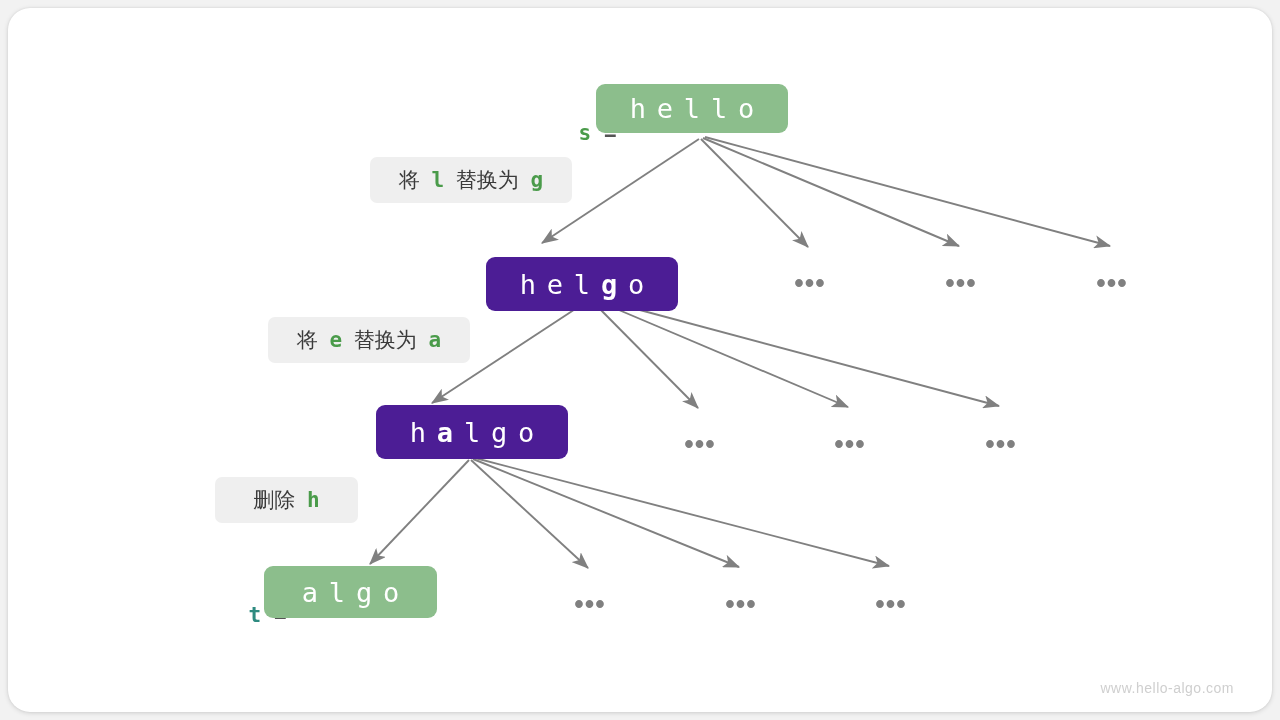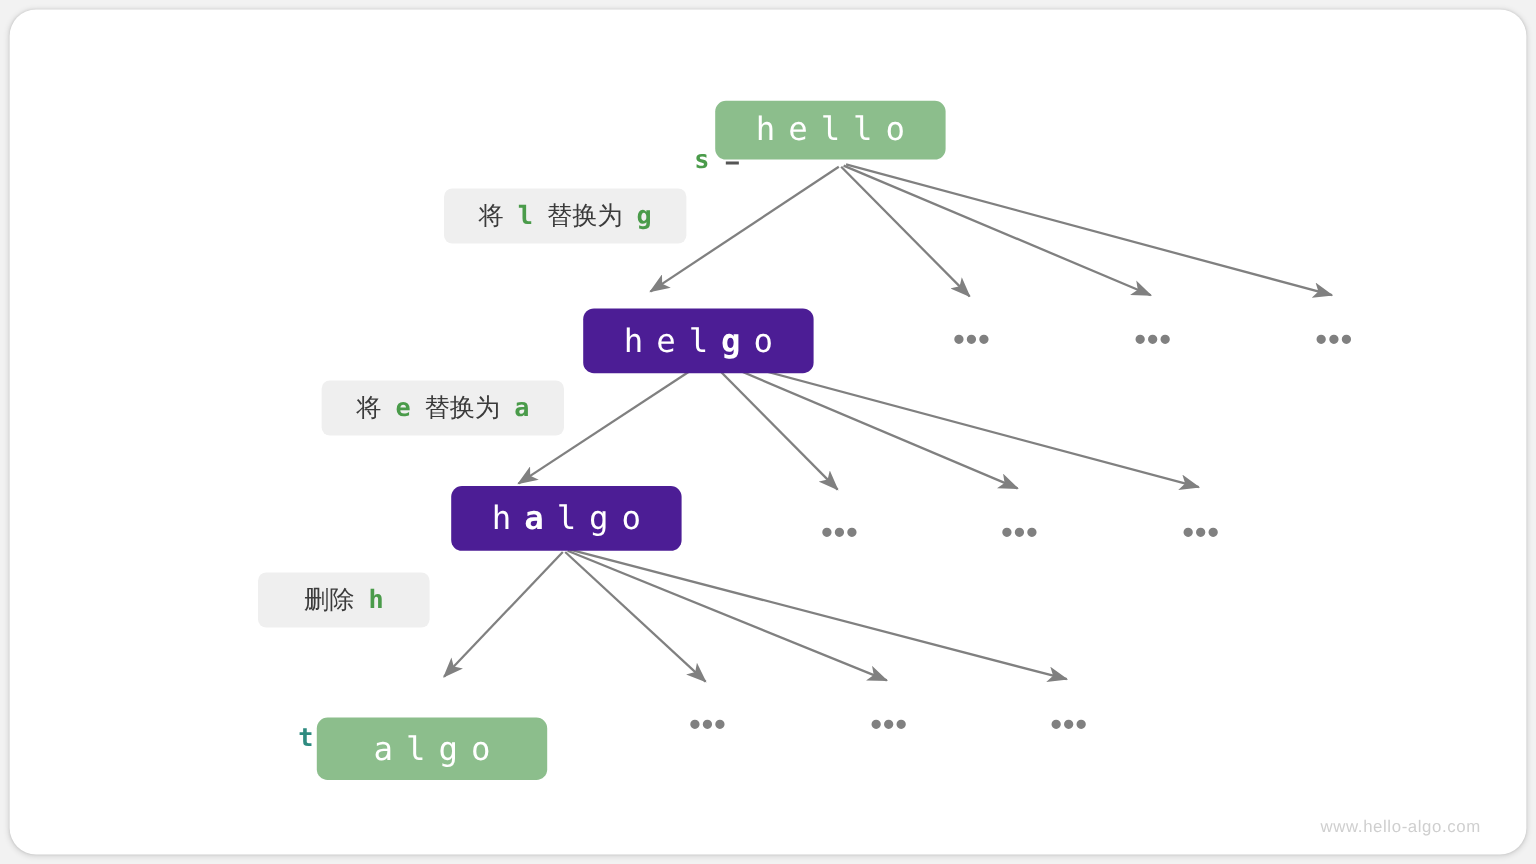--- a/index.html
+++ b/index.html
@@ -151,21 +151,21 @@
   </div>
 
   <div class="varlabel" style="left:198px; top:579px;">
     <span style="color:#2e8b80;">t</span><span class="eq"> </span><span class="eq">=</span>
   </div>
 
   <div id="node-layer">
       <div class="node" style="left: 596px; top: 84px; width: 192px; height: 49px; background: rgb(140, 190, 140);"><span><span>hello</span></span></div>
       <div class="node" style="left: 486px; top: 245px; width: 192px; height: 54px; background: #4c1d95; margin-top: 12px;"><span><span>hel</span><span class="hl">g</span><span>o</span></span></div>
       <div class="node" style="left: 376px; top: 405px; width: 192px; height: 54px; background: #4c1d95;"><span><span>h</span><span class="hl">a</span><span>lgo</span></span></div>
-      <div class="node" style="left: 264px; top: 566px; width: 192px; height: 52px; background: rgb(140, 190, 140); margin-top: 32px;"><span><span>algo</span></span></div>
+      <div class="node" style="left: 264px; top: 566px; width: 173px; height: 52px; background: rgb(140, 190, 140);"><span><span>algo</span></span></div>
     </div>
   <div id="caption-layer">
       <div class="chip" style="left: 370px; top: 157px; width: 202px; background: rgb(239, 239, 239);"><span>将</span><span>&nbsp;&nbsp;</span><span class="ch">l</span><span>&nbsp;&nbsp;</span><span>替换为</span><span>&nbsp;&nbsp;</span><span class="ch">g</span></div>
       <div class="chip" style="left: 268px; top: 317px; width: 202px; background: rgb(239, 239, 239);"><span>将</span><span>&nbsp;&nbsp;</span><span class="ch">e</span><span>&nbsp;&nbsp;</span><span>替换为</span><span>&nbsp;&nbsp;</span><span class="ch">a</span></div>
       <div class="chip" style="left: 183px; top: 477px; width: 143px; background: rgb(239, 239, 239); margin-left: 32px;"><span>删除</span><span>&nbsp;&nbsp;</span><span class="ch">h</span></div>
     </div>
   <div id="ellipsis-layer">
       <div class="ellipsis" style="left: 810px; top: 283px; color: rgb(128, 128, 128);">•••</div>
       <div class="ellipsis" style="left: 961px; top: 283px; color: rgb(128, 128, 128);">•••</div>
       <div class="ellipsis" style="left: 1112px; top: 283px; color: rgb(128, 128, 128);">•••</div>

